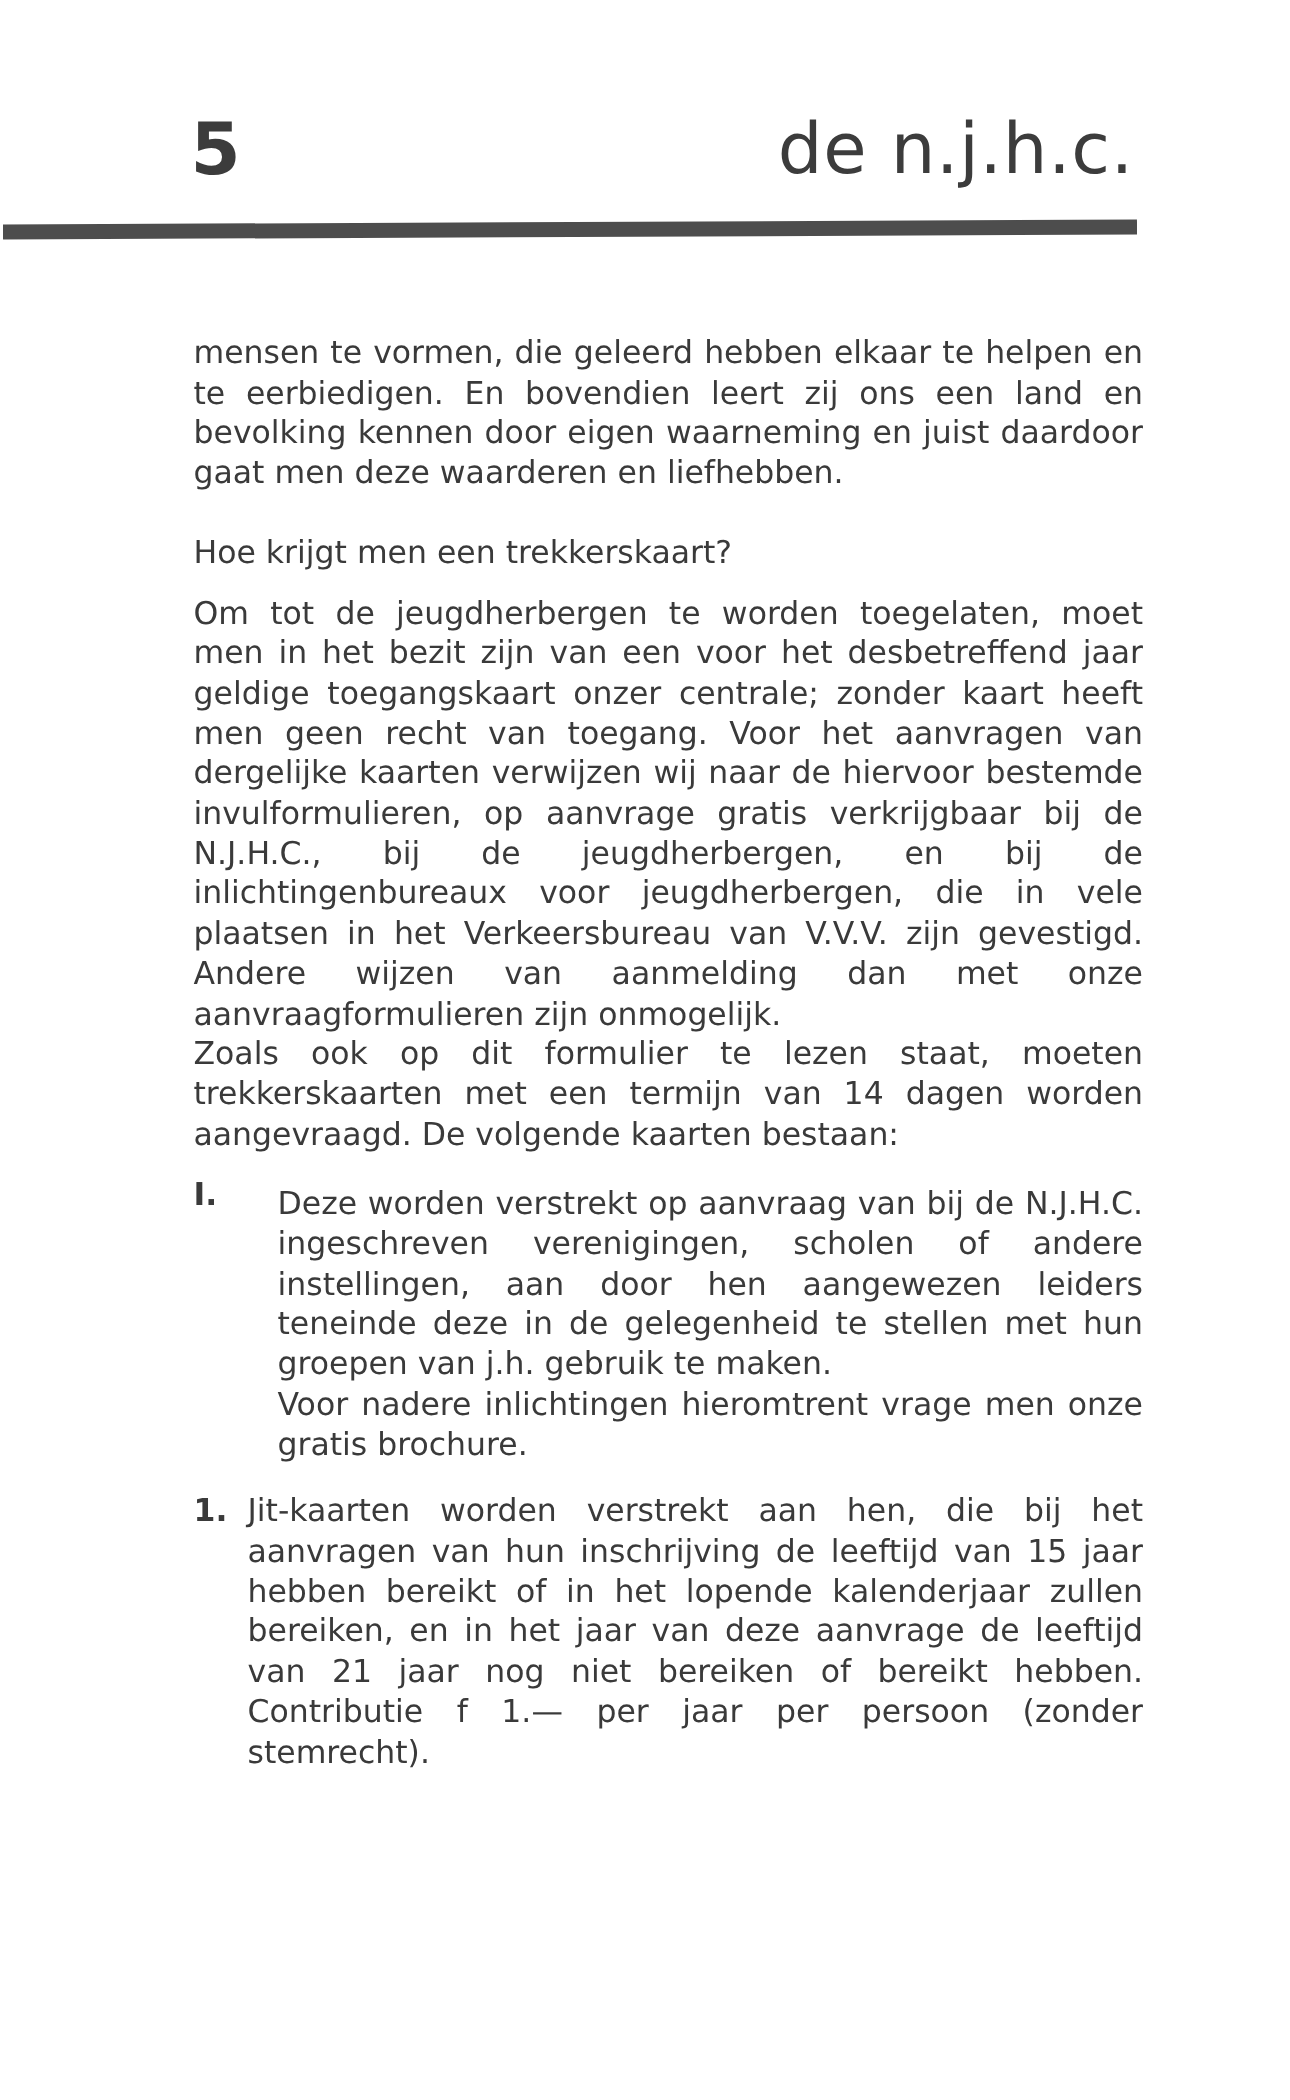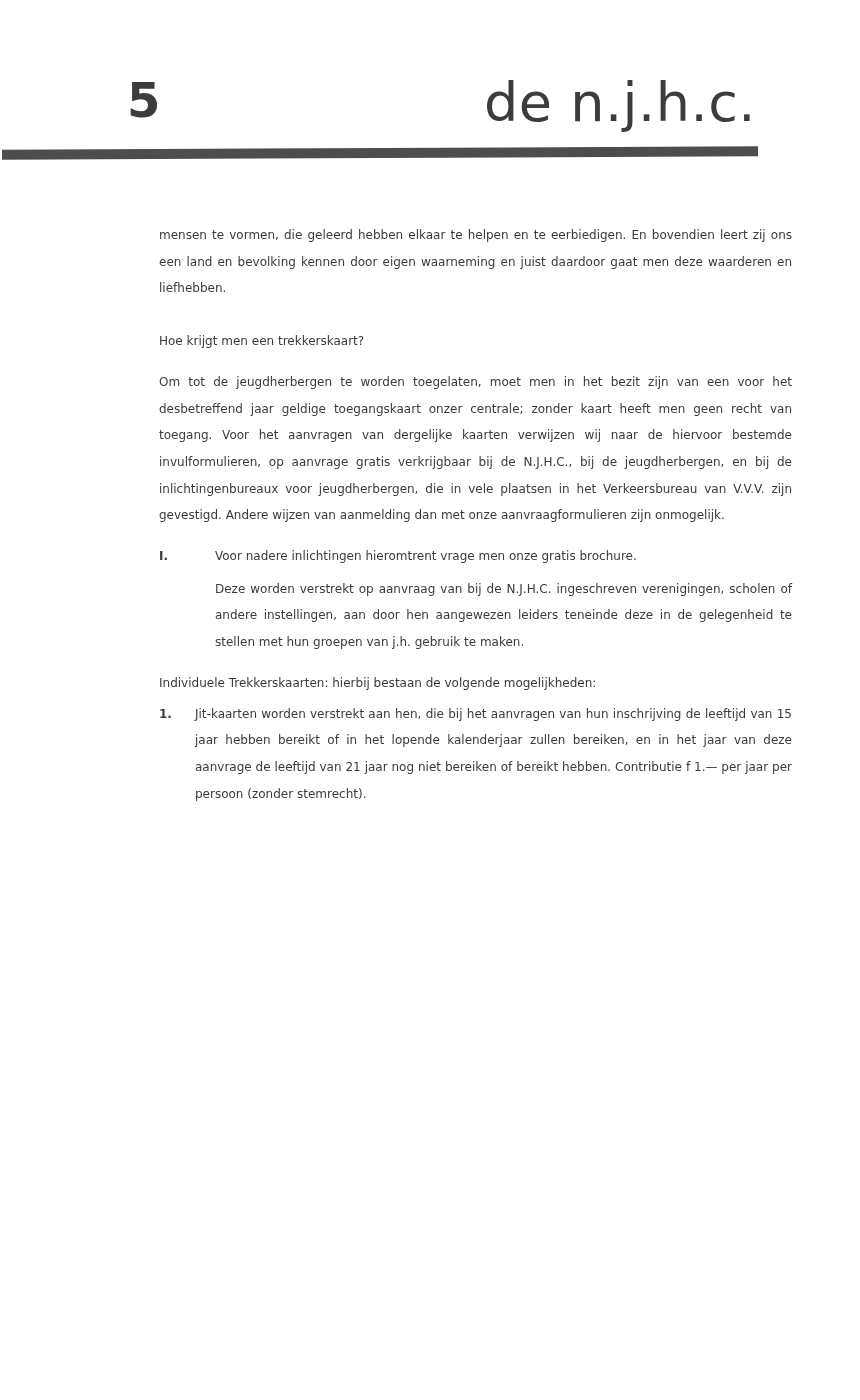--- a/index.html
+++ b/index.html
@@ -6,29 +6,29 @@
   body {
     width: 860px; height: 1400px; background: #ffffff; position: relative; overflow: hidden;
     font-family: "DejaVu Sans", sans-serif; color: #3a3a3a;
   }
   .page-number {
     position: absolute; left: 127px; top: 76px;
     font-size: 48px; font-weight: bold; color: #3c3c3c; line-height: 1;
   }
   .running-title {
     position: absolute; right: 104px; top: 76px;
-    font-size: 54px; color: #3c3c3c; line-height: 1; letter-spacing: 0.5px;
+    font-size: 47px; color: #3c3c3c; line-height: 1; letter-spacing: 0.5px;
   }
   .rule {
     position: absolute; left: 2px; top: 148px; width: 756px; height: 10px;
     background: #4d4d4d; transform: rotate(-0.25deg);
   }
   .content {
     position: absolute; left: 129px; top: 222px; width: 633px;
-    font-size: 12px; line-height: 26.7px; text-align: justify; margin-left: 30px;
+    font-size: 21px; line-height: 26.7px; text-align: justify;
   }
   .content p { margin: 0; }
   .gap { height: 26px; }
   .heading { font-weight: normal; }
   .b { font-weight: normal; }
   .list-item { display: flex; margin-top: 14px; }
   .list-item .marker { width: 56px; flex: none; font-weight: bold; }
   .list-item .body { flex: 1; }
   .sub-item { display: flex; margin-top: 4px; }
   .sub-item .marker { width: 36px; flex: none; }
@@ -41,31 +41,31 @@
 <div class="page-number">5</div>
 <div class="running-title">de n.j.h.c.</div>
 <div class="rule"></div>
 
 <div class="content">
   <p>mensen te vormen, die geleerd hebben elkaar te helpen en te eerbiedigen. En bovendien leert zij ons een land en bevolking kennen door eigen waarneming en juist daardoor gaat men deze waarderen en liefhebben.</p>
   <div class="gap"></div>
   <p class="heading">Hoe krijgt men een trekkerskaart?</p>
   <div class="gap" style="height:14px"></div>
   <p><span>Om tot de jeugdherbergen te worden toegelaten, moet men in het bezit zijn van een voor het desbetreffend jaar geldige toegangskaart onzer centrale; zonder kaart heeft men geen recht van toegang. Voor het </span><span class="b">aanvragen van dergelijke kaarten</span><span> verwijzen wij naar de hiervoor bestemde </span><span class="b">invulformulieren,</span><span> op aanvrage gratis verkrijgbaar bij de N.J.H.C., bij de jeugdherbergen, en bij de inlichtingenbureaux voor jeugdherbergen, die in vele plaatsen in het Verkeersbureau van V.V.V. zijn gevestigd. Andere wijzen van aanmelding dan met onze aanvraagformulieren zijn onmogelijk.</span></p>
+  <p>Zoals ook op dit formulier te lezen staat, moeten trekkerskaarten met een termijn van 14 dagen worden aangevraagd. De volgende kaarten bestaan:</p>
 
   <div class="list-item">
     <div class="marker">I.</div>
     <div class="body">
+      <p class="indent-p" style="margin-top:6px">Deze worden verstrekt op aanvraag van bij de N.J.H.C. ingeschreven verenigingen, scholen of andere instellingen, aan door hen aangewezen leiders teneinde deze in de gelegenheid te stellen met hun groepen van j.h. gebruik te maken.</p>
       <p class="indent-p">Voor nadere inlichtingen hieromtrent vrage men onze gratis brochure.</p>
-      <p class="indent-p" style="margin-top:6px">Deze worden verstrekt op aanvraag van bij de N.J.H.C. ingeschreven verenigingen, scholen of andere instellingen, aan door hen aangewezen leiders teneinde deze in de gelegenheid te stellen met hun groepen van j.h. gebruik te maken.</p>
     </div>
   </div>
 
   <div class="list-item">
     <div class="body">
-      <p><span class="b">Individuele Trekkerskaarten:</span><span> hierbij bestaan de volgende mogelijkheden:</span></p>
       <div class="sub-item">
         <div class="marker">1.</div>
         <p class="body"><span>Jit-kaarten worden verstrekt aan hen, die bij het aanvragen van hun inschrijving de leeftijd van 15 jaar hebben bereikt of in het lopende kalenderjaar zullen bereiken, en in het jaar van deze aanvrage de leeftijd van 21 jaar </span><span class="b">nog niet bereiken of bereikt hebben.</span><span> Contributie f 1.— per jaar per persoon (zonder stemrecht).</span></p>
       </div>
     </div>
   </div>
 </div>
 
 </body></html>

